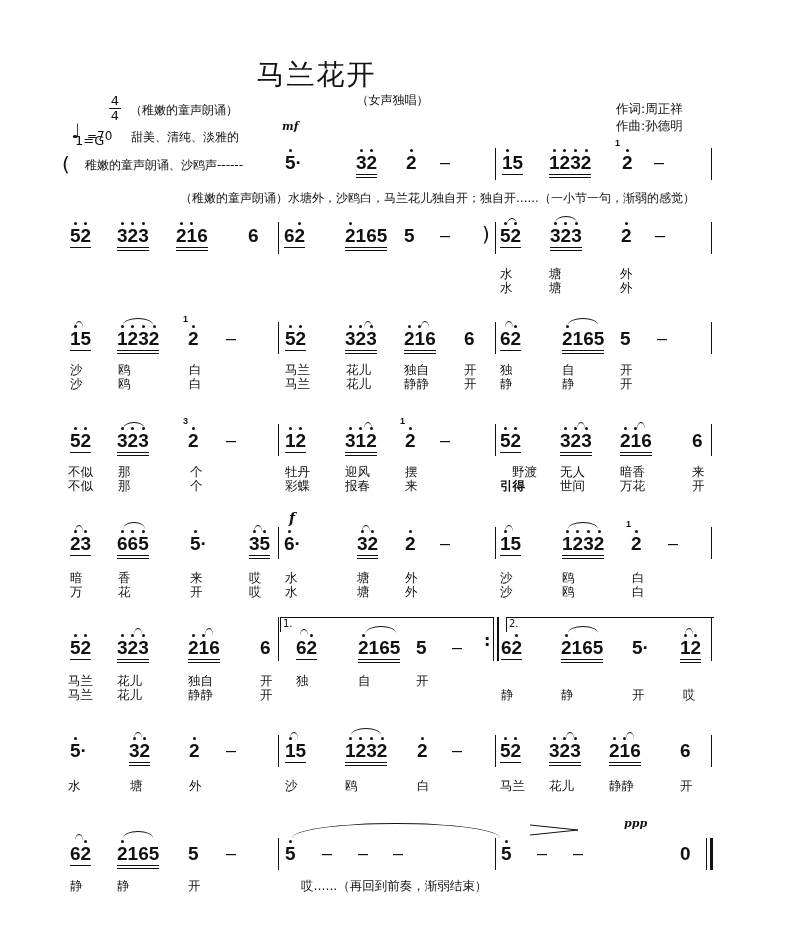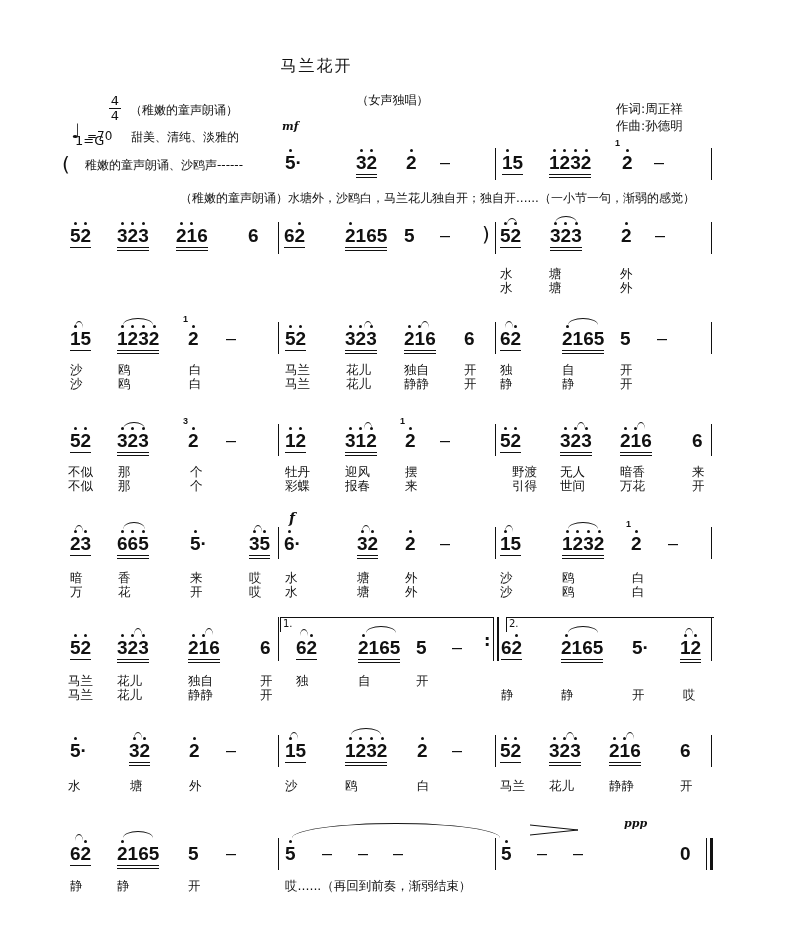--- a/index.html
+++ b/index.html
@@ -1,18 +1,18 @@
 <!DOCTYPE html>
 <html><head>
 <meta charset="utf-8">
 <style>
   html,body{margin:0;padding:0;background:#fff;}
   body{width:785px;height:930px;position:relative;overflow:hidden;font-family:"DejaVu Sans","Liberation Sans",sans-serif;color:#111;}
   .abs{position:absolute;}
-  .title{left:0;width:633px;top:56px;text-align:center;font-size:16px;letter-spacing:2px;font-family:"DejaVu Sans",sans-serif;}
+  .title{left:0;width:633px;top:56px;text-align:center;font-size:28px;letter-spacing:2px;font-family:"DejaVu Sans",sans-serif;}
   .subtitle{left:0;width:785px;top:92px;text-align:center;font-size:12px;}
   .small{font-size:12px;white-space:nowrap;}
   .credit{font-size:12.5px;white-space:nowrap;}
   .note{position:absolute;font-family:"Liberation Sans",sans-serif;font-weight:bold;font-size:19px;white-space:nowrap;}
   .note .n{position:relative;display:inline-block;}
   .note .n.hi::before{content:"";position:absolute;left:50%;top:-3px;width:3px;height:3px;margin-left:-1.5px;border-radius:50%;background:#111;}
   .ul1{border-bottom:1.5px solid #111;padding-bottom:1px;}
   .ul2{border-bottom:4px double #111;padding-bottom:1px;}
   .bar{position:absolute;width:1.2px;background:#111;}
   .lyric{position:absolute;font-size:12.5px;white-space:nowrap;}
@@ -155,21 +155,21 @@
 <div class="lyric" style="left:512px;top:464px;">野渡</div>
 <div class="lyric" style="left:560px;top:464px;">无人</div>
 <div class="lyric" style="left:620px;top:464px;">暗香</div>
 <div class="lyric" style="left:692px;top:464px;">来</div>
 <div class="lyric" style="left:68px;top:478px;">不似</div>
 <div class="lyric" style="left:118px;top:478px;">那</div>
 <div class="lyric" style="left:190px;top:478px;">个</div>
 <div class="lyric" style="left:285px;top:478px;">彩蝶</div>
 <div class="lyric" style="left:345px;top:478px;">报春</div>
 <div class="lyric" style="left:405px;top:478px;">来</div>
-<div class="lyric" style="left:512px;top:478px;">引得</div>
+<div class="lyric" style="left:500px;top:478px;font-weight:bold;">引得</div>
 <div class="lyric" style="left:560px;top:478px;">世间</div>
 <div class="lyric" style="left:620px;top:478px;">万花</div>
 <div class="lyric" style="left:692px;top:478px;">开</div>
 
 <div class="dyn" style="left:289px;top:510px;">f</div>
 <div class="slur" style="left:75px;top:525px;width:8px;"></div>
 <div class="note" style="left:70px;top:533px;"><span class="ul1"><span class="n hi">2</span><span class="n hi">3</span></span></div>
 <div class="slur" style="left:123px;top:522px;width:22px;"></div>
 <div class="note" style="left:117px;top:533px;"><span class="ul2"><span class="n hi">6</span><span class="n hi">6</span><span class="n hi">5</span></span></div>
 <div class="note" style="left:190px;top:533px;"><span class="n hi">5</span>·</div>
@@ -303,13 +303,13 @@
 </svg>
 <div class="dash" style="left:537px;top:843px;">–</div>
 <div class="dash" style="left:573px;top:843px;">–</div>
 <div class="dyn" style="left:624px;top:817px;font-size:11px;">ppp</div>
 <div class="note" style="left:680px;top:843px;"><span class="n">0</span></div>
 <div class="bar" style="left:706px;top:838px;height:32px;"></div>
 <div class="bar" style="left:710px;top:838px;height:32px;width:3px;"></div>
 <div class="lyric" style="left:70px;top:878px;">静</div>
 <div class="lyric" style="left:117px;top:878px;">静</div>
 <div class="lyric" style="left:188px;top:878px;">开</div>
-<div class="lyric" style="left:285px;top:878px;">哎......（再回到前奏，渐弱结束）</div>
+<div class="lyric" style="left:301px;top:878px;">哎......（再回到前奏，渐弱结束）</div>
 
 </body></html>

